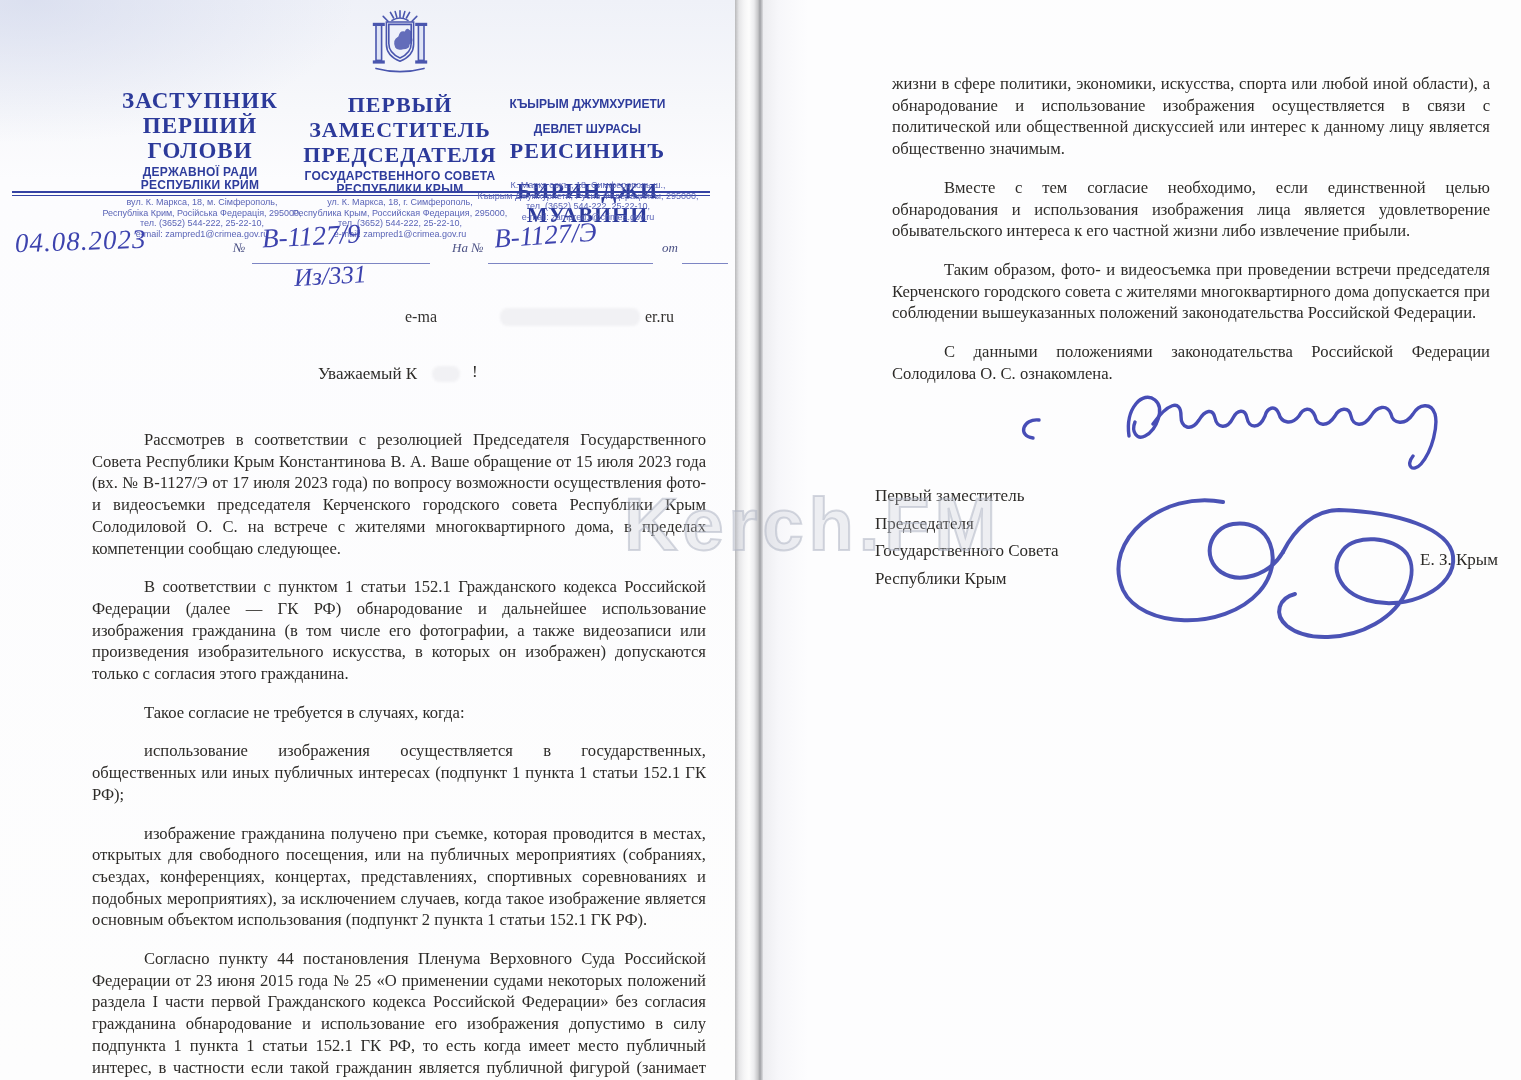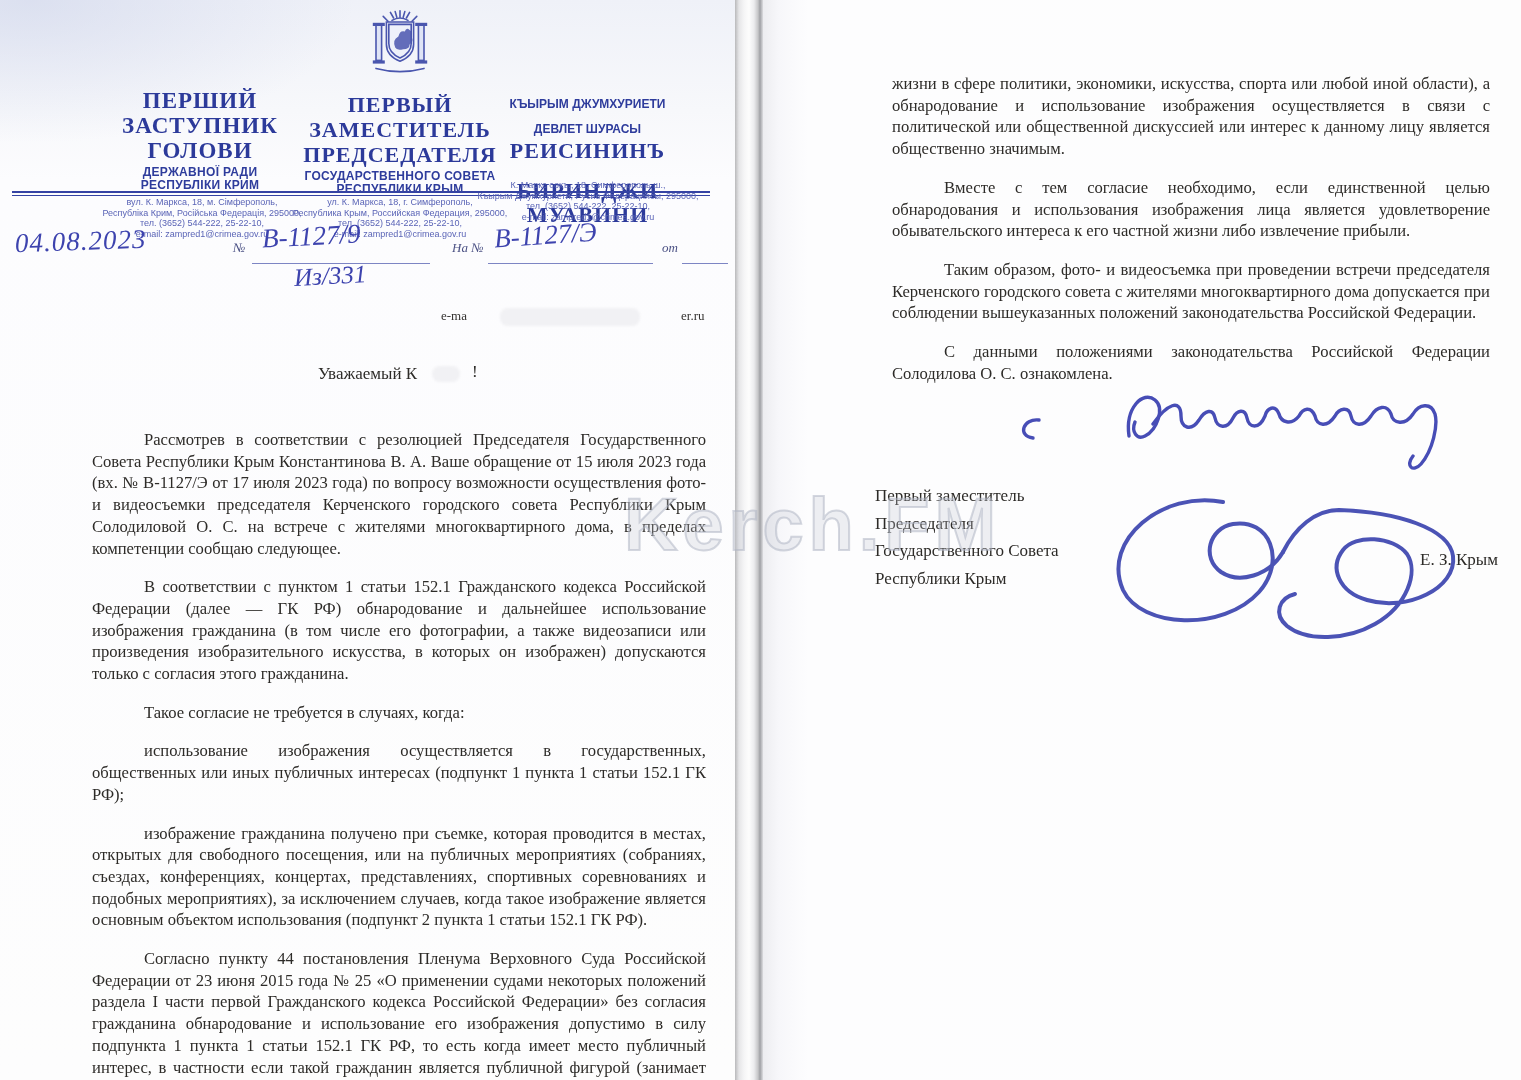--- a/index.html
+++ b/index.html
@@ -28,21 +28,21 @@
   .hw{font-style:italic;color:#3d43ae;white-space:nowrap;}
   .form-label{font-style:italic;font-size:13px;color:#4b5184;}
   .uline{border-bottom:1.4px solid #7d85c4;height:1px;}
   .smudge{background:#f1f1f4;border-radius:8px;filter:blur(1px);}
   
   .bodytxt p{margin:17px;text-align:justify;text-indent:52px;font-size:16.6px;line-height:21.7px;color:#2d2b28;}
   .bodytxt p.noindent{text-indent:0;}
   .sig-title div{font-size:17px;line-height:27.5px;color:#2d2b28;}
   .sig-name{font-size:17px;color:#2d2b28;white-space:nowrap;}
   .salut{font-size:17px;color:#2d2b28;white-space:nowrap;}
-  .emline{font-size:13px;color:#343230;white-space:nowrap;margin-left:36px;}
+  .emline{font-size:16px;color:#343230;white-space:nowrap;}
   .watermark{font-family:"Liberation Sans",sans-serif;font-weight:bold;font-size:74px;letter-spacing:5px;
     color:rgba(196,202,213,0.28);-webkit-text-stroke:2px rgba(176,183,197,.55);
     pointer-events:none;white-space:nowrap;}
   svg{display:block;}
 </style>
 </head>
 <body>
 
 <div class="page page-left">
 
@@ -59,22 +59,22 @@
         <rect x="79" y="68" width="15" height="4" fill="#4a56ae" stroke="none"></rect>
         <path d="M43,20 h34 v28 q0 14 -17 21 q-17,-7 -17,-21 z" fill="#eef1fa"></path>
         <path d="M46,23 h28 v24 q0 12 -14 18 q-14,-6 -14,-18 z"></path>
         <path d="M54,52 q-4,-10 4,-14 q2,-8 8,-6 q2,-6 6,-2 q4,2 2,8 q4,6 -2,10 q0,6 -8,6 q-8,2 -10,-2 z" fill="#4a56ae" stroke="none" opacity=".85"></path>
         <path d="M30,78 q30,8 60,0"></path>
       </g>
     </svg>
   </div>
 
   <div class="abs lh-col" style="left:60px;top:88px;width:280px;">
+    <div class="lh-title">ЗАСТУПНИК</div>
     <div class="lh-title">ПЕРШИЙ</div>
-    <div class="lh-title">ЗАСТУПНИК</div>
     <div class="lh-title">ГОЛОВИ</div>
     <div class="lh-sub">ДЕРЖАВНОЇ РАДИ</div>
     <div class="lh-sub" style="margin-top:0;">РЕСПУБЛІКИ КРИМ</div>
   </div>
 
   <div class="abs lh-col" style="left:290px;top:92px;width:220px;">
     <div class="lh-title mid">ПЕРВЫЙ</div>
     <div class="lh-title mid">ЗАМЕСТИТЕЛЬ</div>
     <div class="lh-title mid">ПРЕДСЕДАТЕЛЯ</div>
     <div class="lh-sub">ГОСУДАРСТВЕННОГО СОВЕТА</div>

